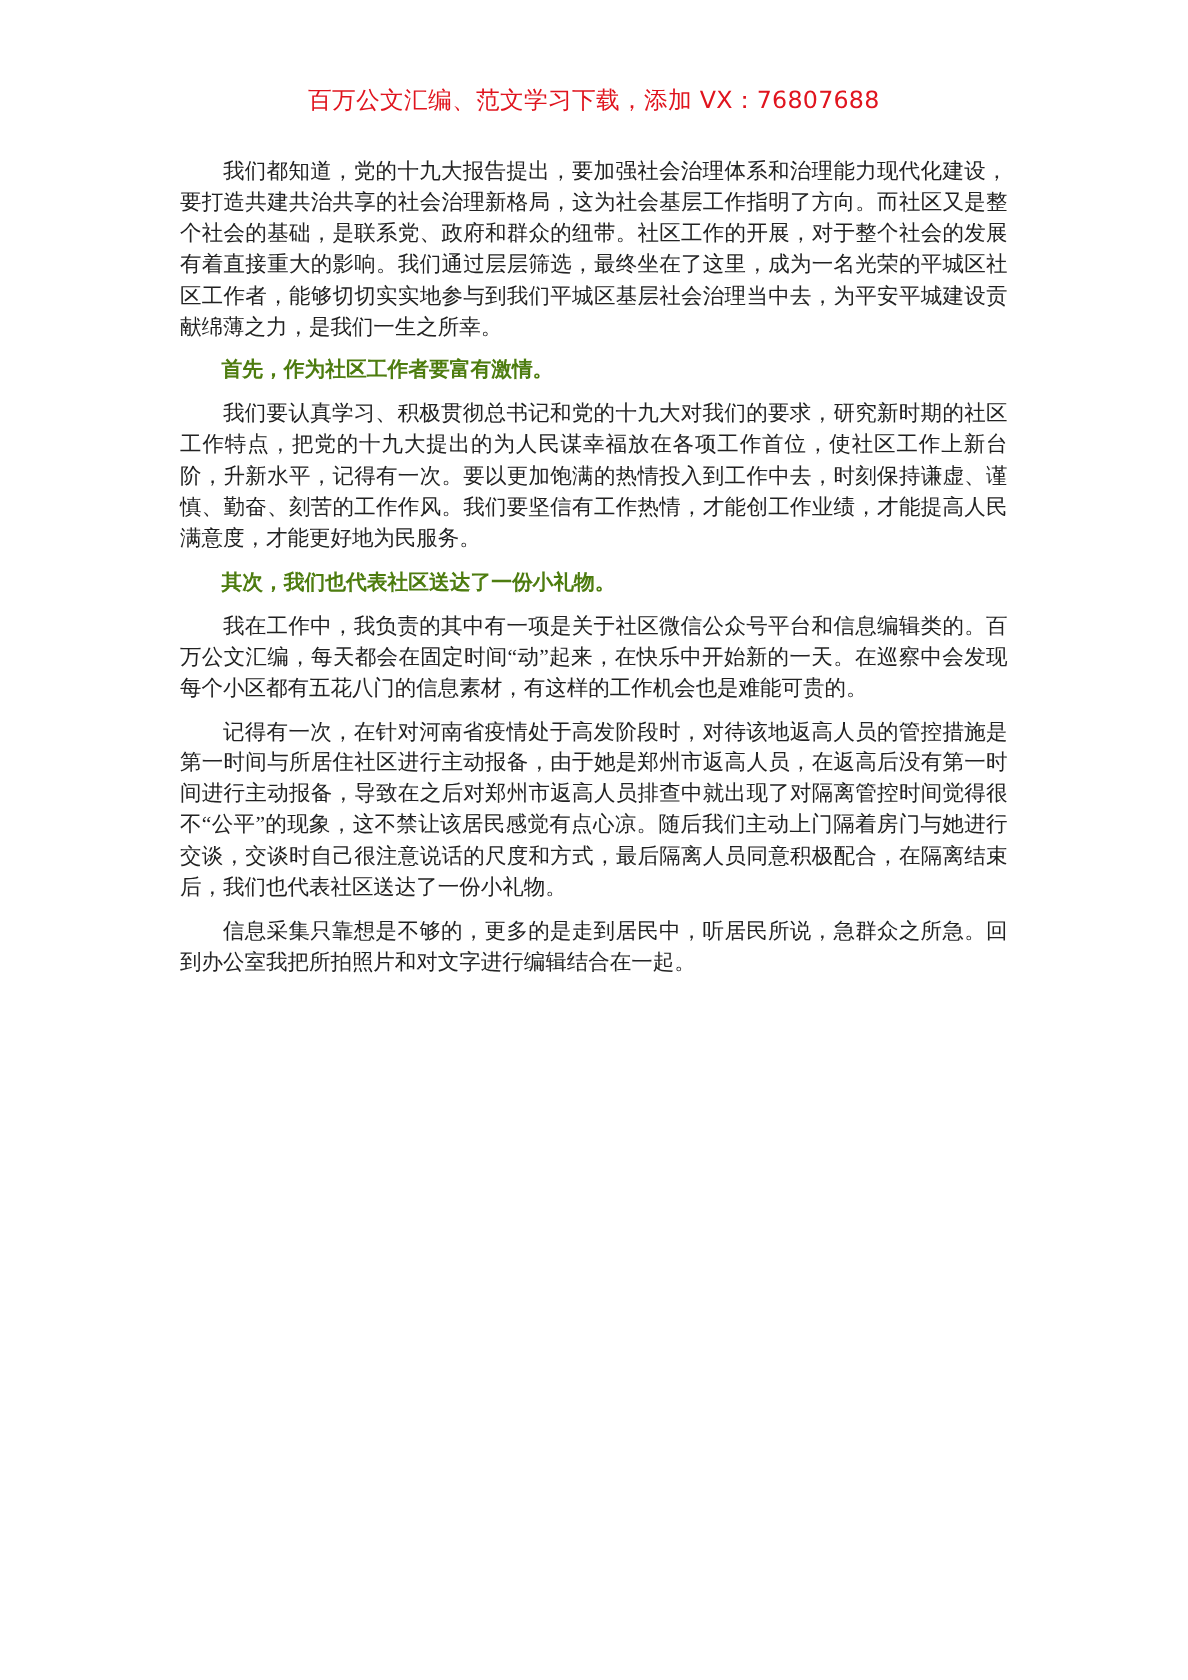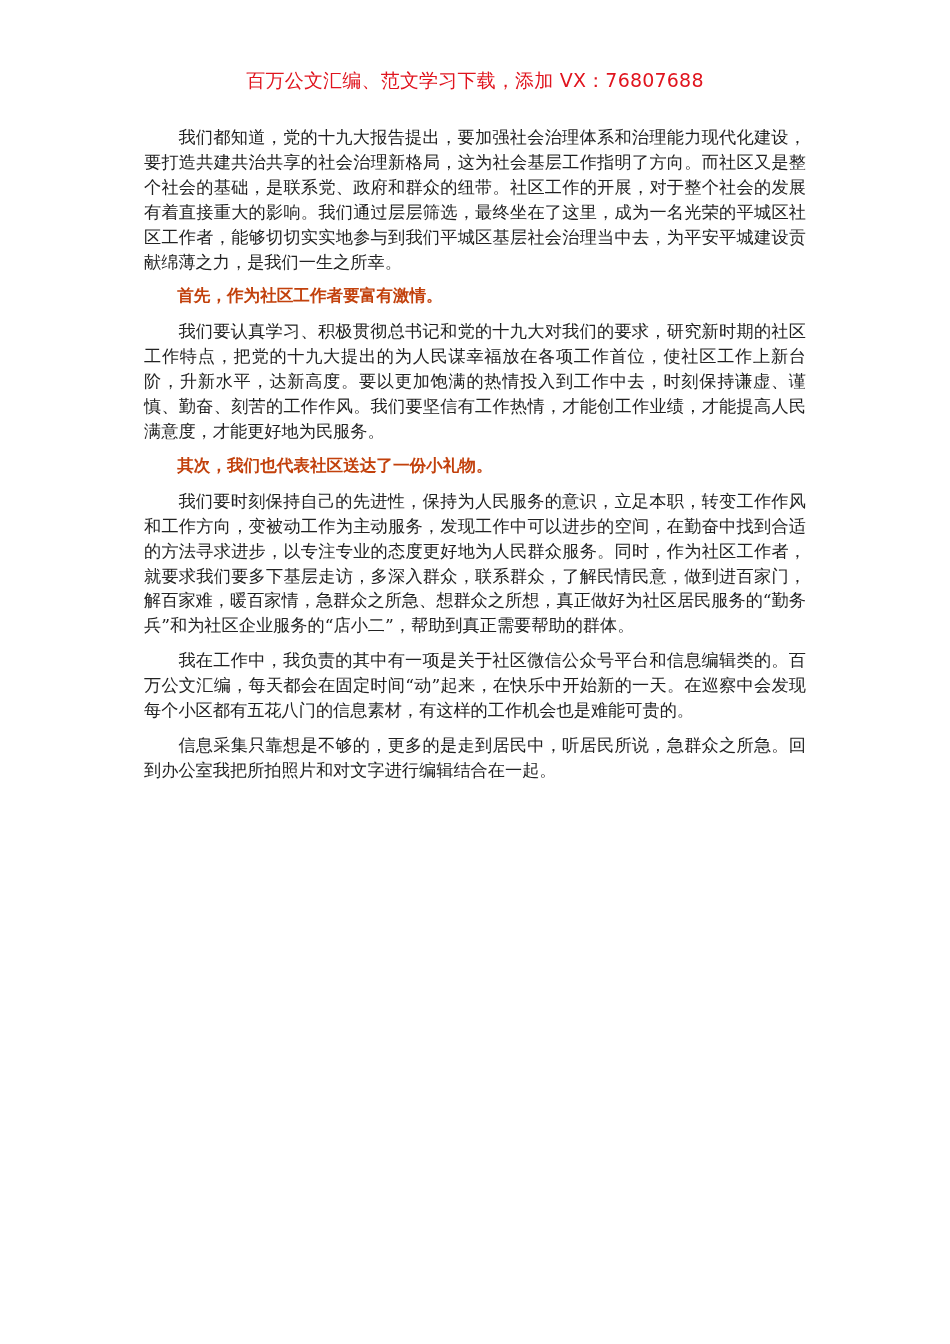--- a/index.html
+++ b/index.html
@@ -40,38 +40,39 @@
       font-family: "DejaVu Serif", "Liberation Serif", serif;
       font-size: 17.2px;
       line-height: 24.9px;
       color: #222222;
       text-align: justify;
       text-justify: inter-character;
     }
     .para {
       margin: 0 0 10px 0;
       text-indent: 2em;
+      font-family: Liberation Serif, serif;
     }
     .heading {
       margin: 0 0 10px 0;
       text-indent: 2em;
       font-family: Liberation Serif, serif;
       font-weight: bold;
       font-size: 16.6px;
-      color: #c2410c;
+      color: #4d7c0f;
     }
   </style>
 </head>
 <body>
 
 <div class="page">
   <div class="banner">百万公文汇编、范文学习下载，添加 VX：76807688</div>
 
   <div class="content">
     <p class="para">我们都知道，党的十九大报告提出，要加强社会治理体系和治理能力现代化建设，要打造共建共治共享的社会治理新格局，这为社会基层工作指明了方向。而社区又是整个社会的基础，是联系党、政府和群众的纽带。社区工作的开展，对于整个社会的发展有着直接重大的影响。我们通过层层筛选，最终坐在了这里，成为一名光荣的平城区社区工作者，能够切切实实地参与到我们平城区基层社会治理当中去，为平安平城建设贡献绵薄之力，是我们一生之所幸。</p>
     <p class="heading">首先，作为社区工作者要富有激情。</p>
-    <p class="para">我们要认真学习、积极贯彻总书记和党的十九大对我们的要求，研究新时期的社区工作特点，把党的十九大提出的为人民谋幸福放在各项工作首位，使社区工作上新台阶，升新水平，达新高度。要以更加饱满的热情投入到工作中去，时刻保持谦虚、谨慎、勤奋、刻苦的工作作风。我们要坚信有工作热情，才能创工作业绩，才能提高人民满意度，才能更好地为民服务。</p>
+    <p class="para">我们要认真学习、积极贯彻总书记和党的十九大对我们的要求，研究新时期的社区工作特点，把党的十九大提出的为人民谋幸福放在各项工作首位，使社区工作上新台阶，升新水平，记得有一次。要以更加饱满的热情投入到工作中去，时刻保持谦虚、谨慎、勤奋、刻苦的工作作风。我们要坚信有工作热情，才能创工作业绩，才能提高人民满意度，才能更好地为民服务。</p>
     <p class="heading">其次，我们也代表社区送达了一份小礼物。</p>
-    <p class="para">我们要时刻保持自己的先进性，保持为人民服务的意识，立足本职，转变工作作风和工作方向，变被动工作为主动服务，发现工作中可以进步的空间，在勤奋中找到合适的方法寻求进步，以专注专业的态度更好地为人民群众服务。同时，作为社区工作者，就要求我们要多下基层走访，多深入群众，联系群众，了解民情民意，做到进百家门，解百家难，暖百家情，急群众之所急、想群众之所想，真正做好为社区居民服务的“勤务兵”和为社区企业服务的“店小二”，帮助到真正需要帮助的群体。</p>
     <p class="para">我在工作中，我负责的其中有一项是关于社区微信公众号平台和信息编辑类的。百万公文汇编，每天都会在固定时间“动”起来，在快乐中开始新的一天。在巡察中会发现每个小区都有五花八门的信息素材，有这样的工作机会也是难能可贵的。</p>
+    <p class="para">记得有一次，在针对河南省疫情处于高发阶段时，对待该地返高人员的管控措施是第一时间与所居住社区进行主动报备，由于她是郑州市返高人员，在返高后没有第一时间进行主动报备，导致在之后对郑州市返高人员排查中就出现了对隔离管控时间觉得很不“公平”的现象，这不禁让该居民感觉有点心凉。随后我们主动上门隔着房门与她进行交谈，交谈时自己很注意说话的尺度和方式，最后隔离人员同意积极配合，在隔离结束后，我们也代表社区送达了一份小礼物。</p>
     <p class="para">信息采集只靠想是不够的，更多的是走到居民中，听居民所说，急群众之所急。回到办公室我把所拍照片和对文字进行编辑结合在一起。</p>
   </div>
 </div>
 
 </body></html>

